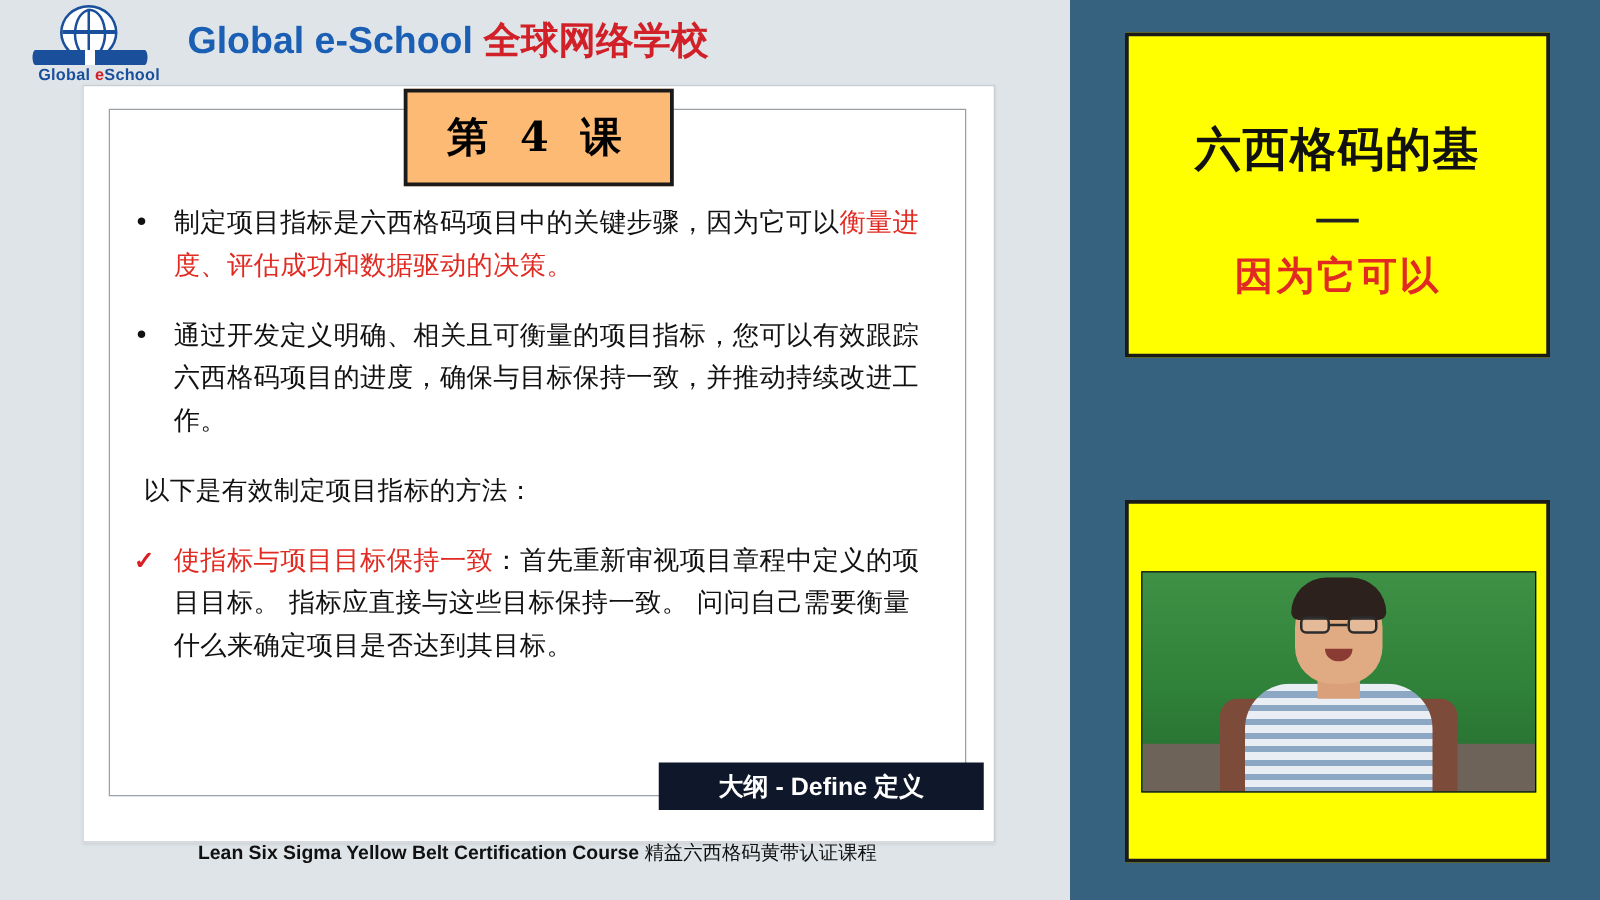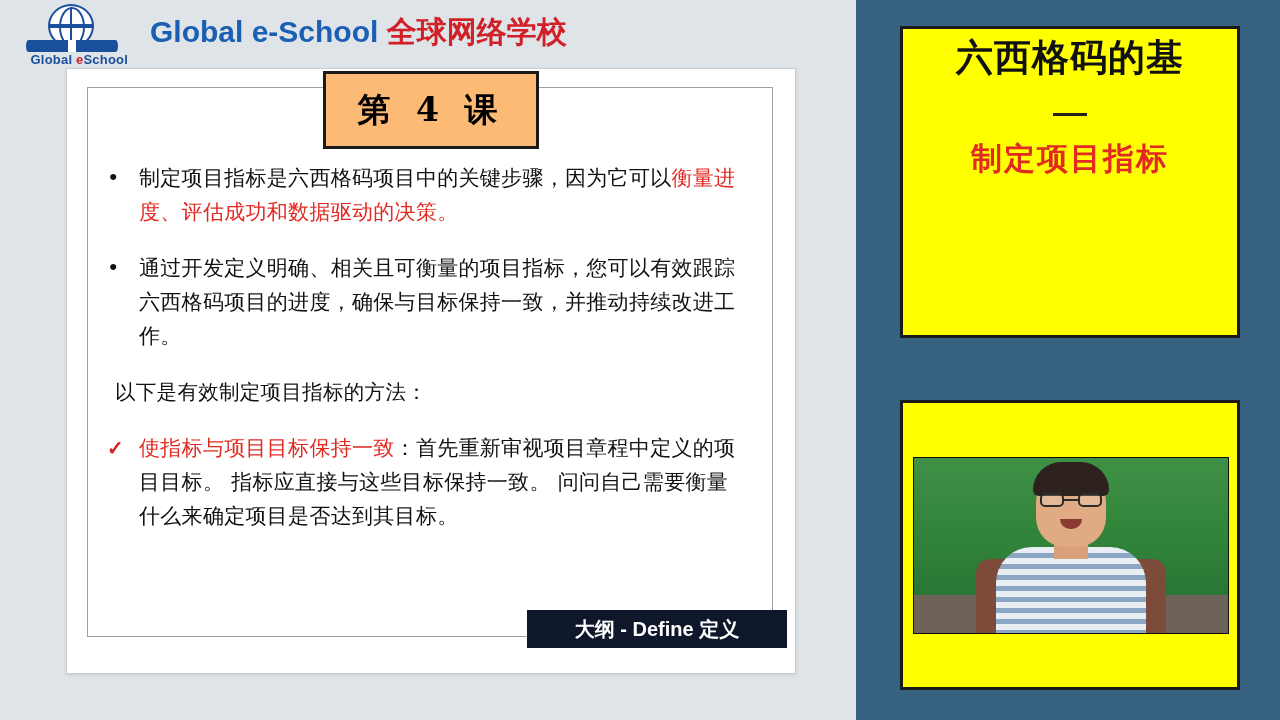--- a/index.html
+++ b/index.html
@@ -194,28 +194,29 @@
   
   .right-panel {
     position: absolute;
     left: 856px; top: 0;
     width: 424px; height: 720px;
     background: #36617f;
   }
   .title-card {
     position: absolute;
     left: 44px; top: 26px;
-    width: 340px; height: 312px;
+    width: 340px; height: 260px;
     background: #ffff00;
     border: 3px solid #1a1a1a;
     box-sizing: border-box;
     display: flex;
     flex-direction: column;
     align-items: center;
     justify-content: flex-start;
+    padding-top: 62px;
   }
   .title-main {
     font-family: "DejaVu Serif", serif;
     font-size: 37px;
     font-weight: bold;
     color: #111111;
     line-height: 56px;
     text-align: center;
     letter-spacing: 1px;
   }
@@ -376,30 +377,31 @@
         <div class="bullet-row">
           <div class="bullet-mark check">✓</div>
           <div class="bullet-text"><span class="red">使指标与项目目标保持一致</span><span>：首先重新审视项目章程中定义的项目目标。 指标应直接与这些目标保持一致。 问问自己需要衡量什么来确定项目是否达到其目标。</span></div>
         </div>
 
       </div>
 
       <div class="footer-tag">大纲 - Define 定义</div>
     </div>
 
+    <div class="course-line"><span>Lean Six Sigma Yellow Belt Certification Course </span><span class="cn">精益六西格码黄带认证课程</span></div>
   </div>
 
   <div class="right-panel">
 
     <div class="title-card">
       <div class="title-main">
         <div>六西格码的基</div>
       </div>
       <div class="title-divider"></div>
-      <div class="title-sub">制定项目指标</div>
+      <div class="title-sub">因为它可以</div>
     </div>
 
     <div class="video-frame">
       <div class="video-inner">
         <div class="vid-bg"></div>
         <div class="vid-floor"></div>
         <div class="vid-chair"></div>
         <div class="vid-body"></div>
         <div class="vid-neck"></div>
         <div class="vid-head"></div>

